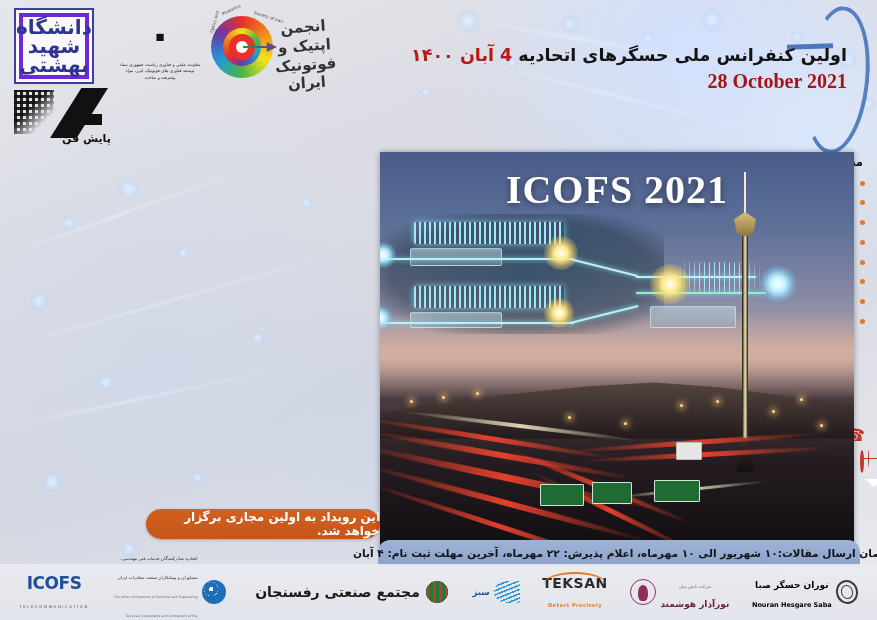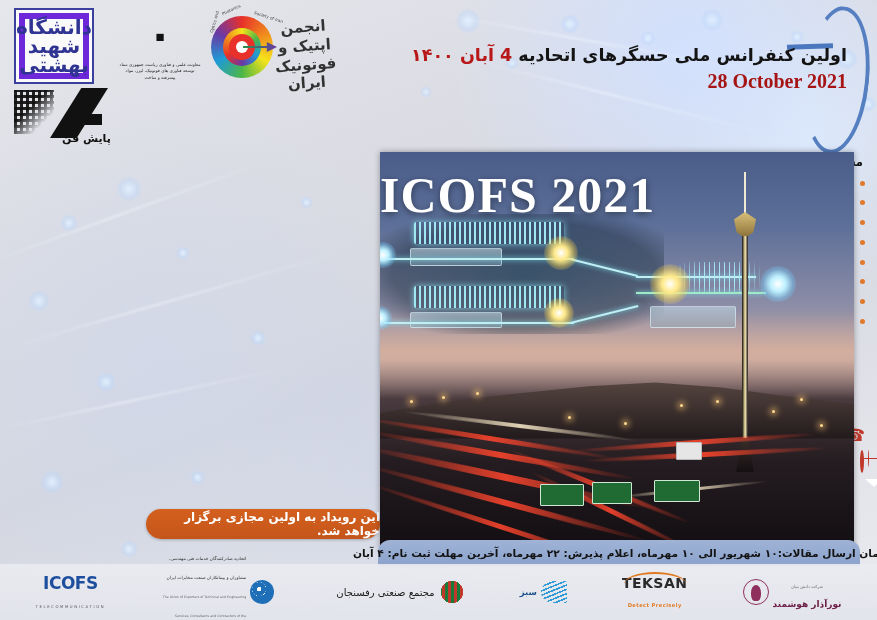--- a/index.html
+++ b/index.html
@@ -35,21 +35,21 @@
   
   #header-logos { position:absolute; left:0; top:0; width:400px; height:150px; }
 
   .logo { position:absolute; }
 
   .sbu-box {
     left:14px; top:8px; width:80px; height:76px;
     border:2px solid #3b3f9e; background:#fafafa; padding:3px;
   }
   .sbu-inner {
-    width:100%; height:100%; border:6px solid #6d28d9;
+    width:100%; height:100%; border:4px solid #6d28d9;
     display:flex; align-items:center; justify-content:center;
     color:#2f3392; font-size:20px; font-weight:bold; line-height:.95;
     text-align:center; letter-spacing:-1px;
     font-family:"DejaVu Sans",sans-serif;
   }
 
   .iran-emblem { left:118px; top:14px; width:84px; text-align:center; }
   .emblem-glyph { font-size:42px; color:#111; line-height:1; font-weight:bold; }
   .emblem-cap { font-size:4.3px; color:#2a2a2a; line-height:1.5; margin-top:6px; direction:rtl; }
 
@@ -184,23 +184,23 @@
     box-shadow:0 0 6px rgba(0,0,0,.35);
   }
   .sky-glow { position:absolute; left:0; right:0; top:40%; height:22%;
     background:linear-gradient(180deg,rgba(236,178,150,0) 0%,rgba(240,186,152,.55) 45%,rgba(120,80,80,0) 100%); }
   .hill { position:absolute; left:0; right:0; top:56%; height:16%;
     background:linear-gradient(180deg,#5b4a44,#221a1c);
     clip-path:polygon(0 60%,12% 44%,28% 30%,44% 18%,58% 12%,72% 20%,86% 34%,100% 46%,100% 100%,0 100%); }
 
   
   #icofs-title {
-    position:absolute; left:0; right:0; top:14px; text-align:left;
+    position:absolute; left:0; right:0; top:14px; text-align:center;
     font-family:"Liberation Serif","DejaVu Serif",serif;
-    font-weight:bold; font-size:50px; color:#fff; letter-spacing:1px;
+    font-weight:bold; font-size:40px; color:#fff; letter-spacing:1px;
     text-shadow:0 2px 7px rgba(0,0,0,.45); direction:ltr;
   }
 
   
   #chip { position:absolute; left:-6px; top:62px; width:290px; height:120px;
           background:radial-gradient(ellipse at 52% 50%,rgba(40,70,90,.78),rgba(18,36,50,.42) 62%,rgba(18,36,50,0) 82%);
           border-radius:14px; }
   .wg { position:absolute; background:#bfeff5; box-shadow:0 0 5px #7fe4f0; }
   .grating { position:absolute; height:22px;
     background:repeating-linear-gradient(90deg,#9fe8f2 0 1.6px,transparent 1.6px 5px);
@@ -283,21 +283,21 @@
 
   .sabz-fan{ width:26px; height:22px;
     background:repeating-linear-gradient(-22deg,#2f9ad8 0 1.6px,transparent 1.6px 4px);
     border-radius:50% 8% 8% 50%; }
   .sabz-fa{ color:#1f4f8a; font-size:8.5px; font-weight:bold; direction:rtl; }
 
   .mojtame-mark{ width:26px; height:24px; border-radius:4px;
     background:repeating-linear-gradient(90deg,#1a7a3a 0 3px,#c0392b 3px 6px);
     -webkit-mask-image:radial-gradient(circle at 50% 50%,#000 62%,transparent 64%);
             mask-image:radial-gradient(circle at 50% 50%,#000 62%,transparent 64%); }
-  .mojtame-fa{ color:#1a1a1a; font-size:10px; font-weight:normal; direction:rtl;margin-left:7px; }
+  .mojtame-fa{ color:#1a1a1a; font-size:14px; font-weight:bold; direction:rtl;margin-left:7px; }
 
   .union-mark{ width:24px; height:24px; border-radius:50%;
     background:radial-gradient(circle at 38% 38%,#fff 10%,#1f6fb8 11%,#1f6fb8 32%,#fff 33%,#1f6fb8 34%,#1f6fb8 100%); }
   .union-fa{ font-size:4.4px; color:#333; direction:rtl; line-height:1.6; }
 
   .safir-name{ font-family:"DejaVu Sans",sans-serif; font-weight:bold; font-size:17px;
     color:#1d4f9e; letter-spacing:-.5px; }
   .safir-sub{ font-size:3.8px; color:#555; letter-spacing:1.6px; }
 </style>
 </head>
@@ -505,20 +505,27 @@
       <div class="roadsign" style="left:274px;top:328px;width:46px;height:22px;"></div>
       <div class="roadsign" style="left:296px;top:290px;width:26px;height:18px;background:#e6e6e6;border-color:#bbb;"></div>
     </div>
   </div>
 
   <div id="schedule">زمان ارسال مقالات:۱۰ شهریور الی ۱۰ مهرماه، اعلام پذیرش: ۲۲ مهرماه، آخرین مهلت ثبت نام: ۴ آبان</div>
 
   <div id="sponsors">
 
 
+    <div class="sp">
+      <span class="nhs-coil"></span>
+      <span style="text-align:center;">
+        <span style="font-size:9px;font-weight:bold;direction:rtl;">نوران حسگر صبا</span><br>
+        <span class="sp-txt" style="font-size:6.5px;">Nouran Hesgare Saba</span>
+      </span>
+    </div>
 
     <div class="sp">
       <span style="text-align:center;">
         <span class="sp-sub">شرکت دانش بنیان</span><br>
         <span class="noor-fa">نورآذار هوشمند</span>
       </span>
       <span class="noor-circle"></span>
     </div>
 
     <div class="sp">

